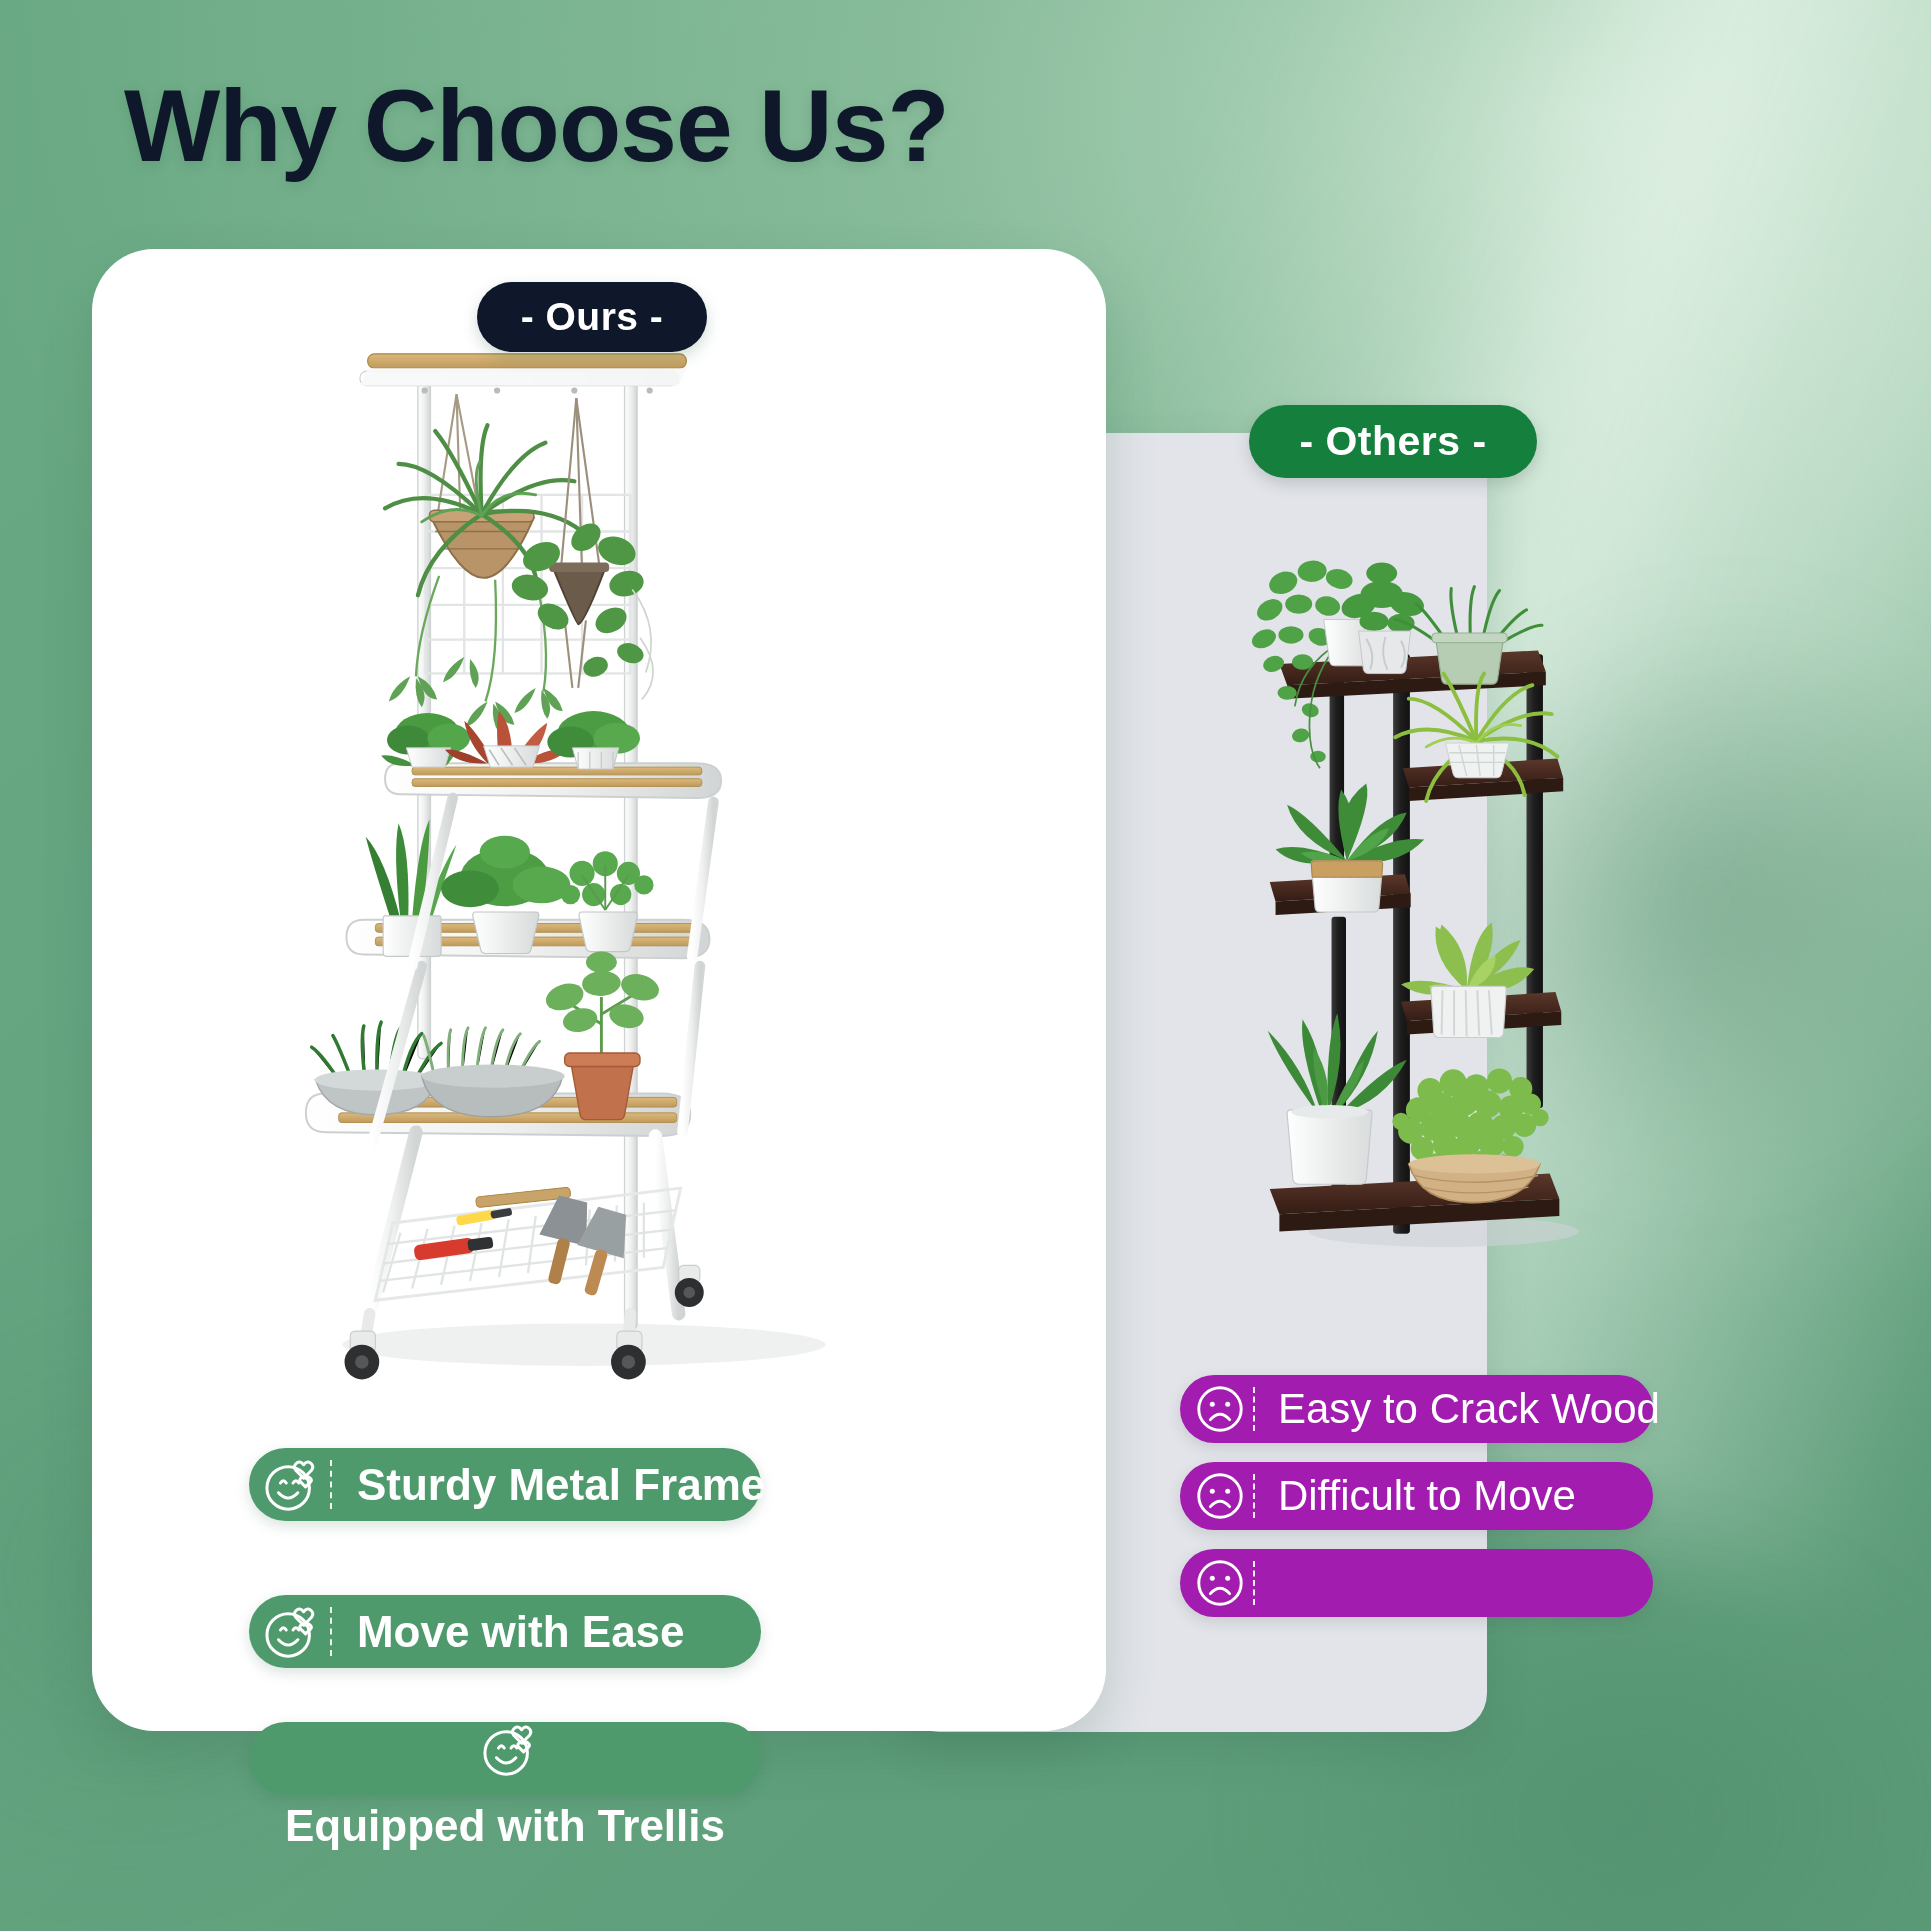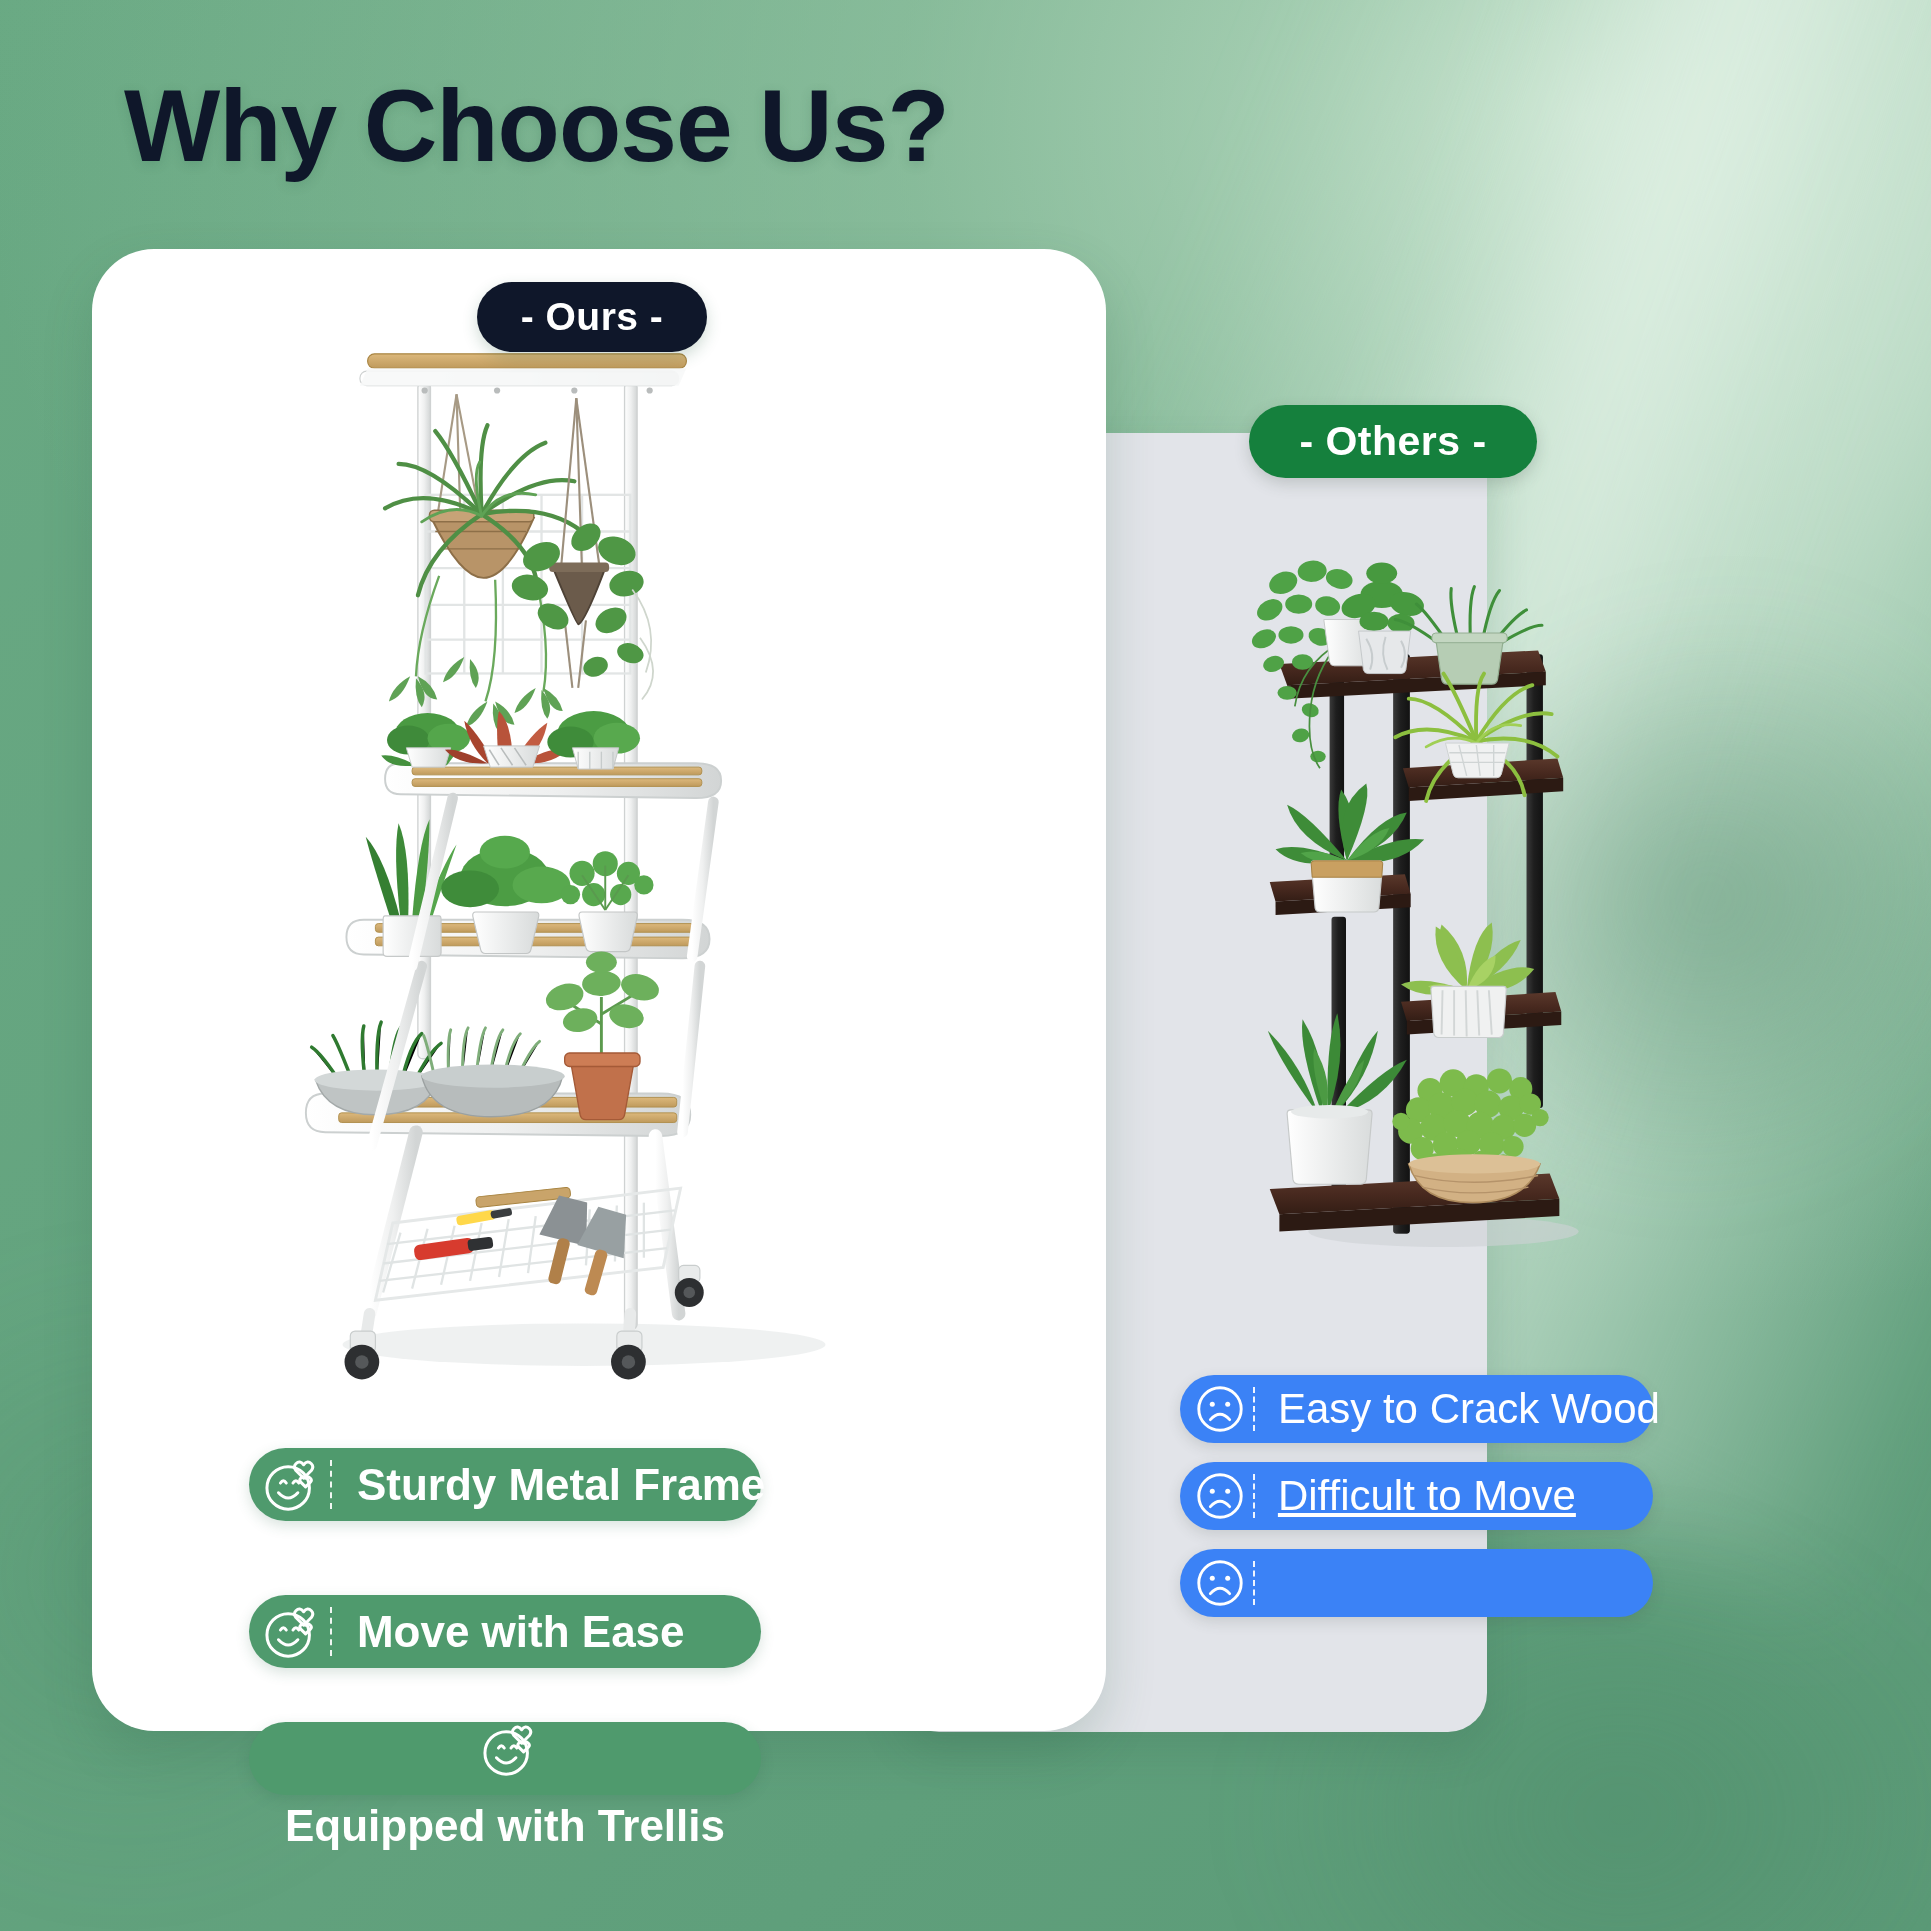--- a/index.html
+++ b/index.html
@@ -119,28 +119,28 @@
     align-items:center;
   }
   .ours-badge .ico { width:77px; padding-left:11.6px; }
   .ours-badge .divider { margin-left:3.9px; margin-right:25px; }
   #ours-badge-0 { top:1448px; width:512px; }
   #ours-badge-1 { top:1549px; width:512px;margin-top:46px; }
   #ours-badge-2 { top:1722px; width:512px;flex-direction:column; }
 
   
   .others-badge {
-    background:#3b82f6; height:68px; left:1180px;
+    background:#a21caf; height:68px; left:1180px;
     box-shadow:0 4.8px 13.5px rgba(70,80,74,.16);
   }
   .others-badge .ico { width:71px; padding-left:9.7px; }
   .others-badge .divider { margin-left:1.9px; margin-right:23px; }
   .others-badge .label { font-size:42px; font-weight:normal; }
   #others-badge-0 { top:1375px; width:473px; }
-  #others-badge-1 { top:1462px; width:473px;text-decoration:underline; }
+  #others-badge-1 { top:1462px; width:473px; }
   #others-badge-2 { top:1549px; width:473px; }
 
   
   #product-ours { position:absolute; left:246px; top:348px; width:676px; height:1043px; }
   #product-others { position:absolute; left:1231px; top:550px; width:425px; height:724px; }
   .prod-svg { width:100%; height:100%; display:block; }
 </style>
 </head>
 <body>
 

